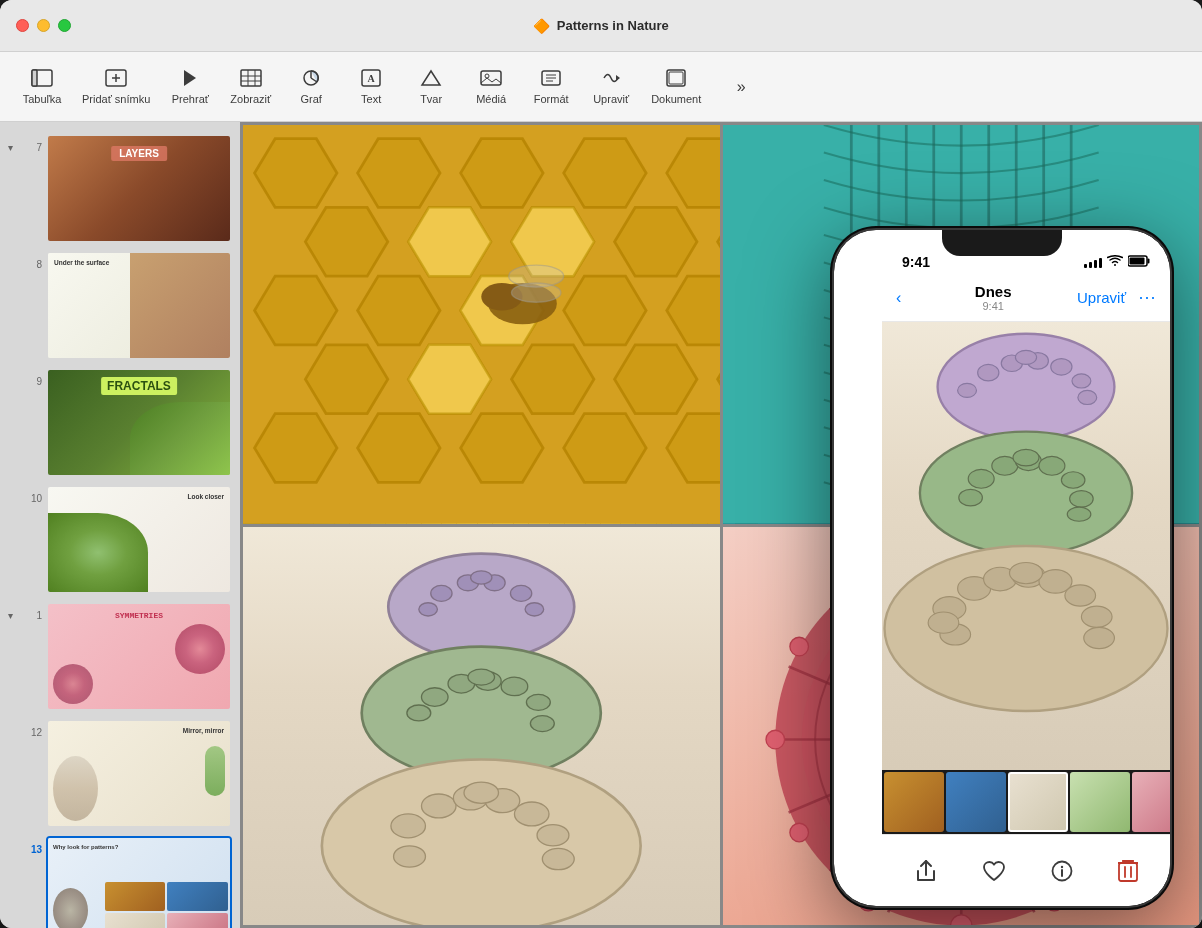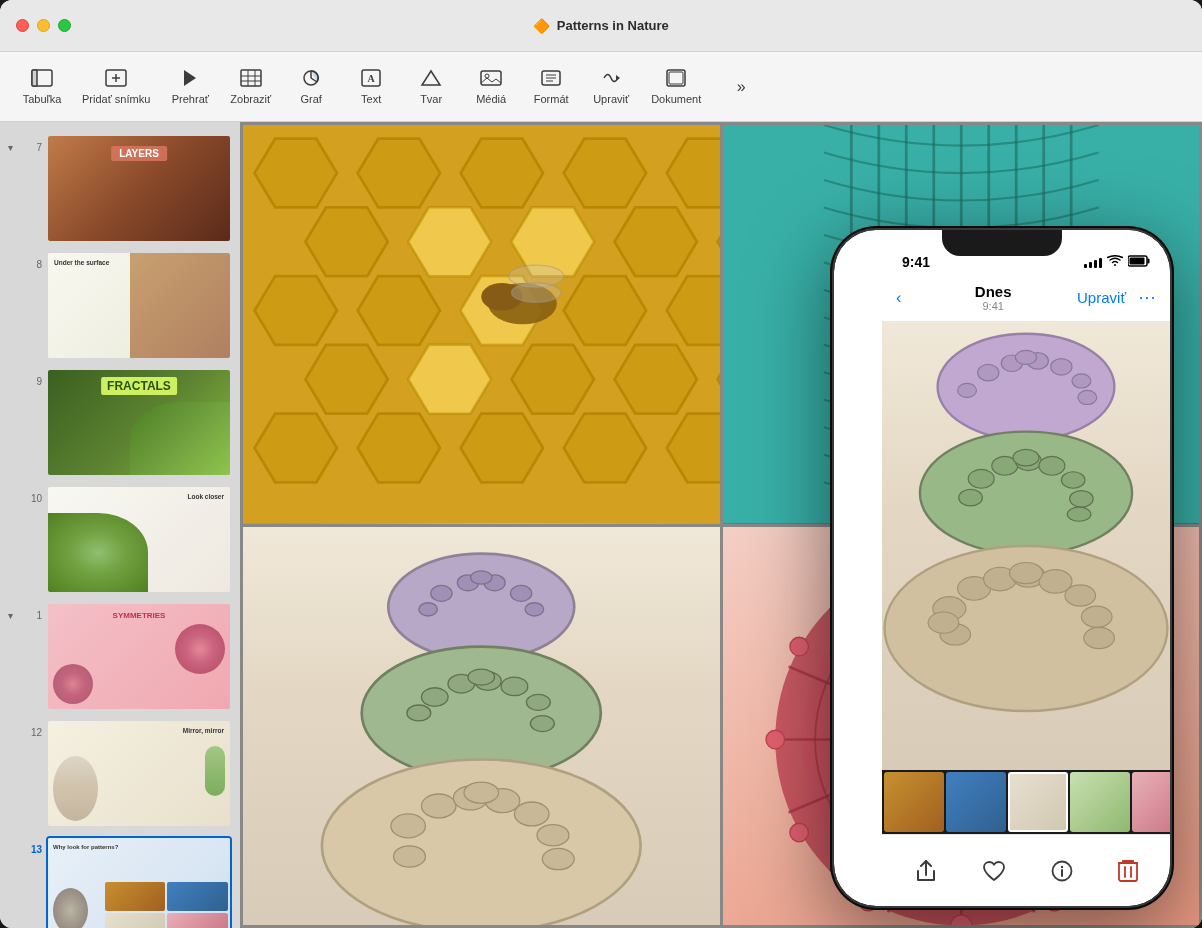--- a/index.html
+++ b/index.html
@@ -571,21 +571,21 @@
             <div style="position:absolute; left:0; bottom:0; width:55%; height:75%; background: radial-gradient(ellipse, #90c070 0%, #70a040 40%, #508020 100%); border-radius:0 50% 0 0;"></div>
           </div>
         </div>
       </div>
 
       <div class="slide-group">
         <div class="group-collapse">▾</div>
         <div class="slide-number">1</div>
         <div class="slide-thumb">
           <div style="width:100%; height:105px; background: linear-gradient(135deg, #f4c0c8, #f0a8b0); position:relative; overflow:hidden;">
-            <div style="position:absolute; top:7px; left:50%; transform:translateX(-50%); color:#c03050; font-size:8px; font-weight:bold; white-space:nowrap;">SYMMETRIES</div>
+            <div style="position:absolute; top:7px; left:50%; transform:translateX(-50%); color:#c03050; font-size:8px; font-weight:bold; white-space:nowrap;font-family:Liberation Mono, monospace;">SYMMETRIES</div>
             <div style="position:absolute; right:5px; top:20px; width:50px; height:50px; border-radius:50%; background: radial-gradient(circle, #e08090 0%, #c05070 40%, #a03050 100%); opacity:0.8;"></div>
             <div style="position:absolute; left:5px; bottom:5px; width:40px; height:40px; border-radius:50%; background: radial-gradient(circle, #d07080 0%, #b04060 40%, #903050 100%); opacity:0.7;"></div>
           </div>
         </div>
       </div>
 
       <div class="slide-group">
         <div style="width:16px; flex-shrink:0;"></div>
         <div class="slide-number">12</div>
         <div class="slide-thumb">

